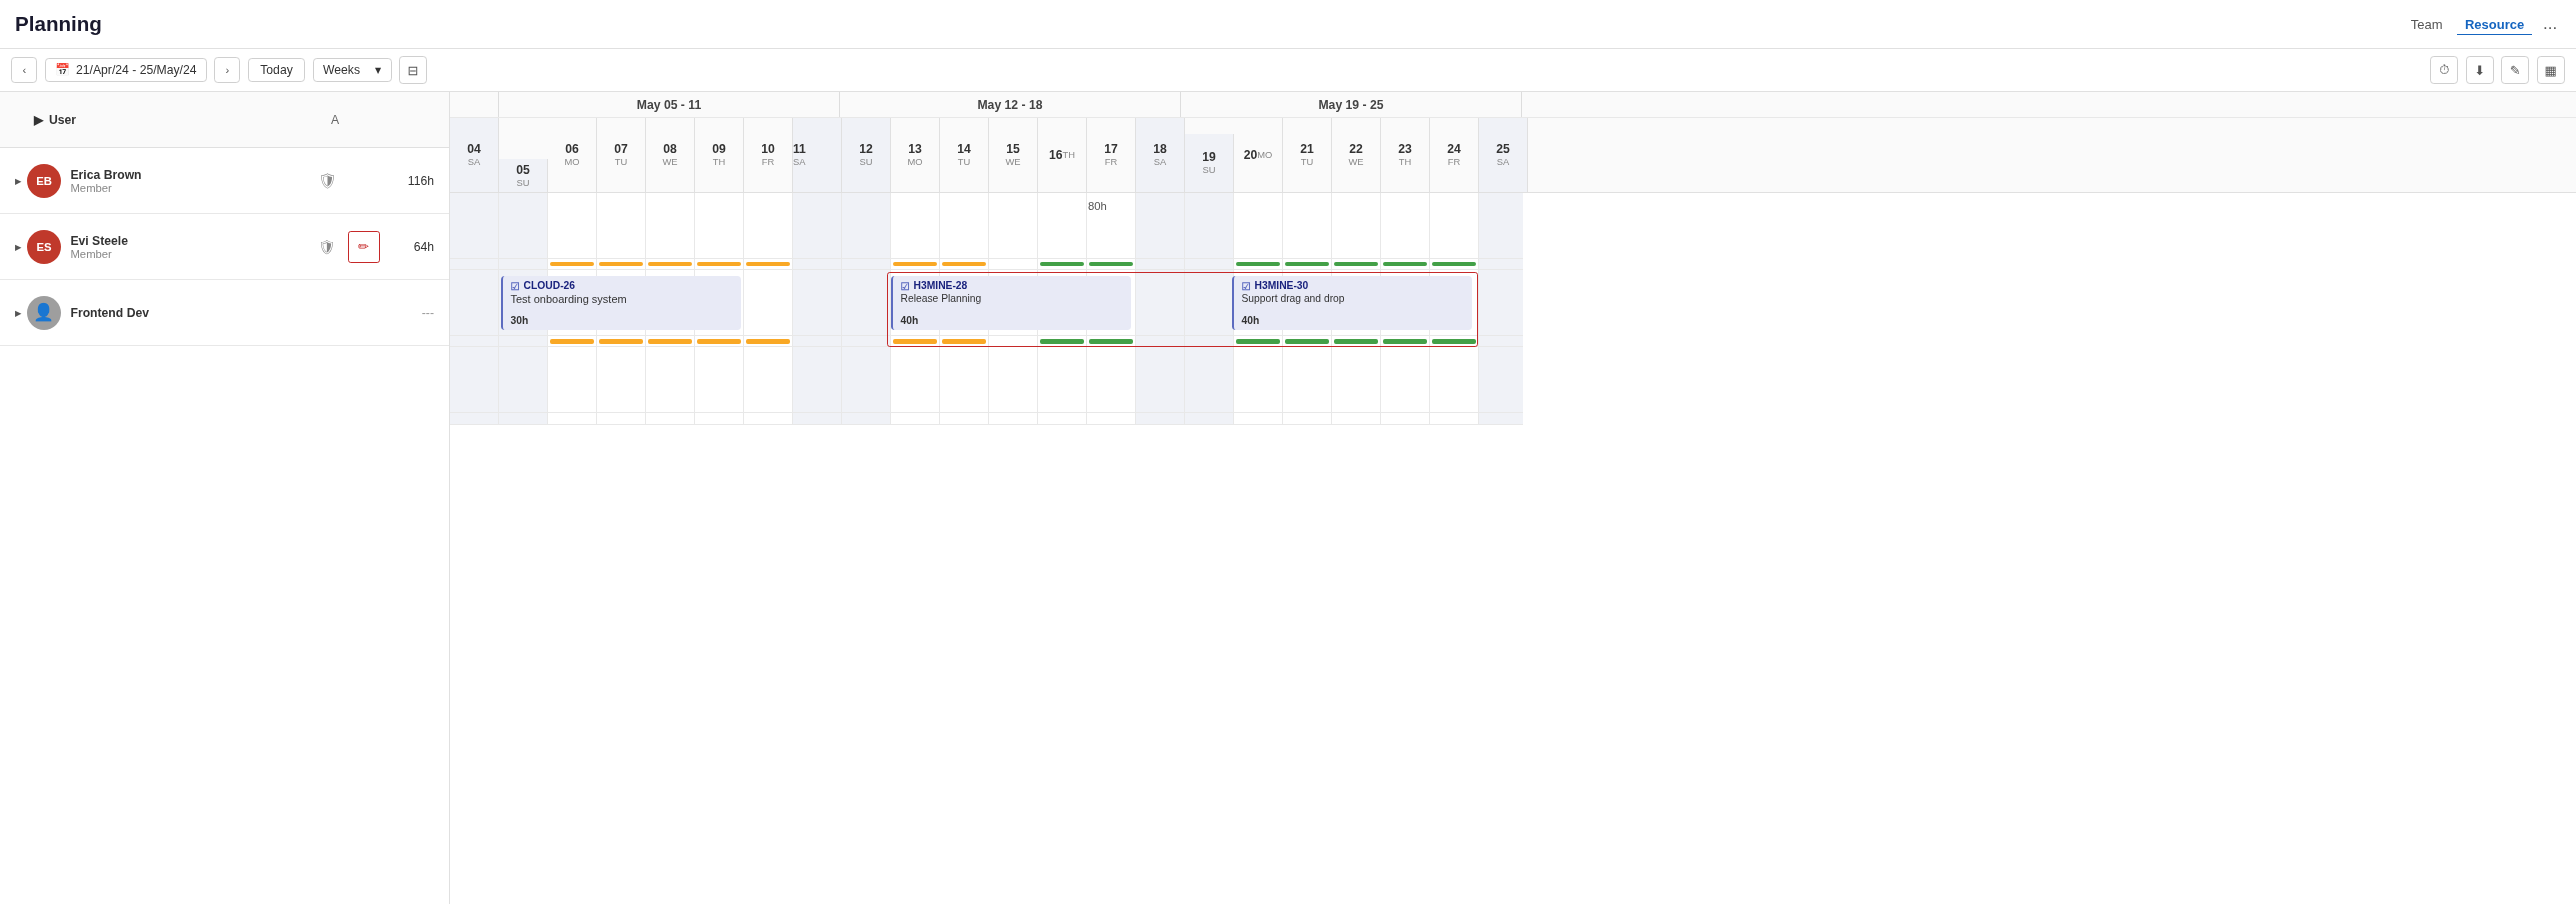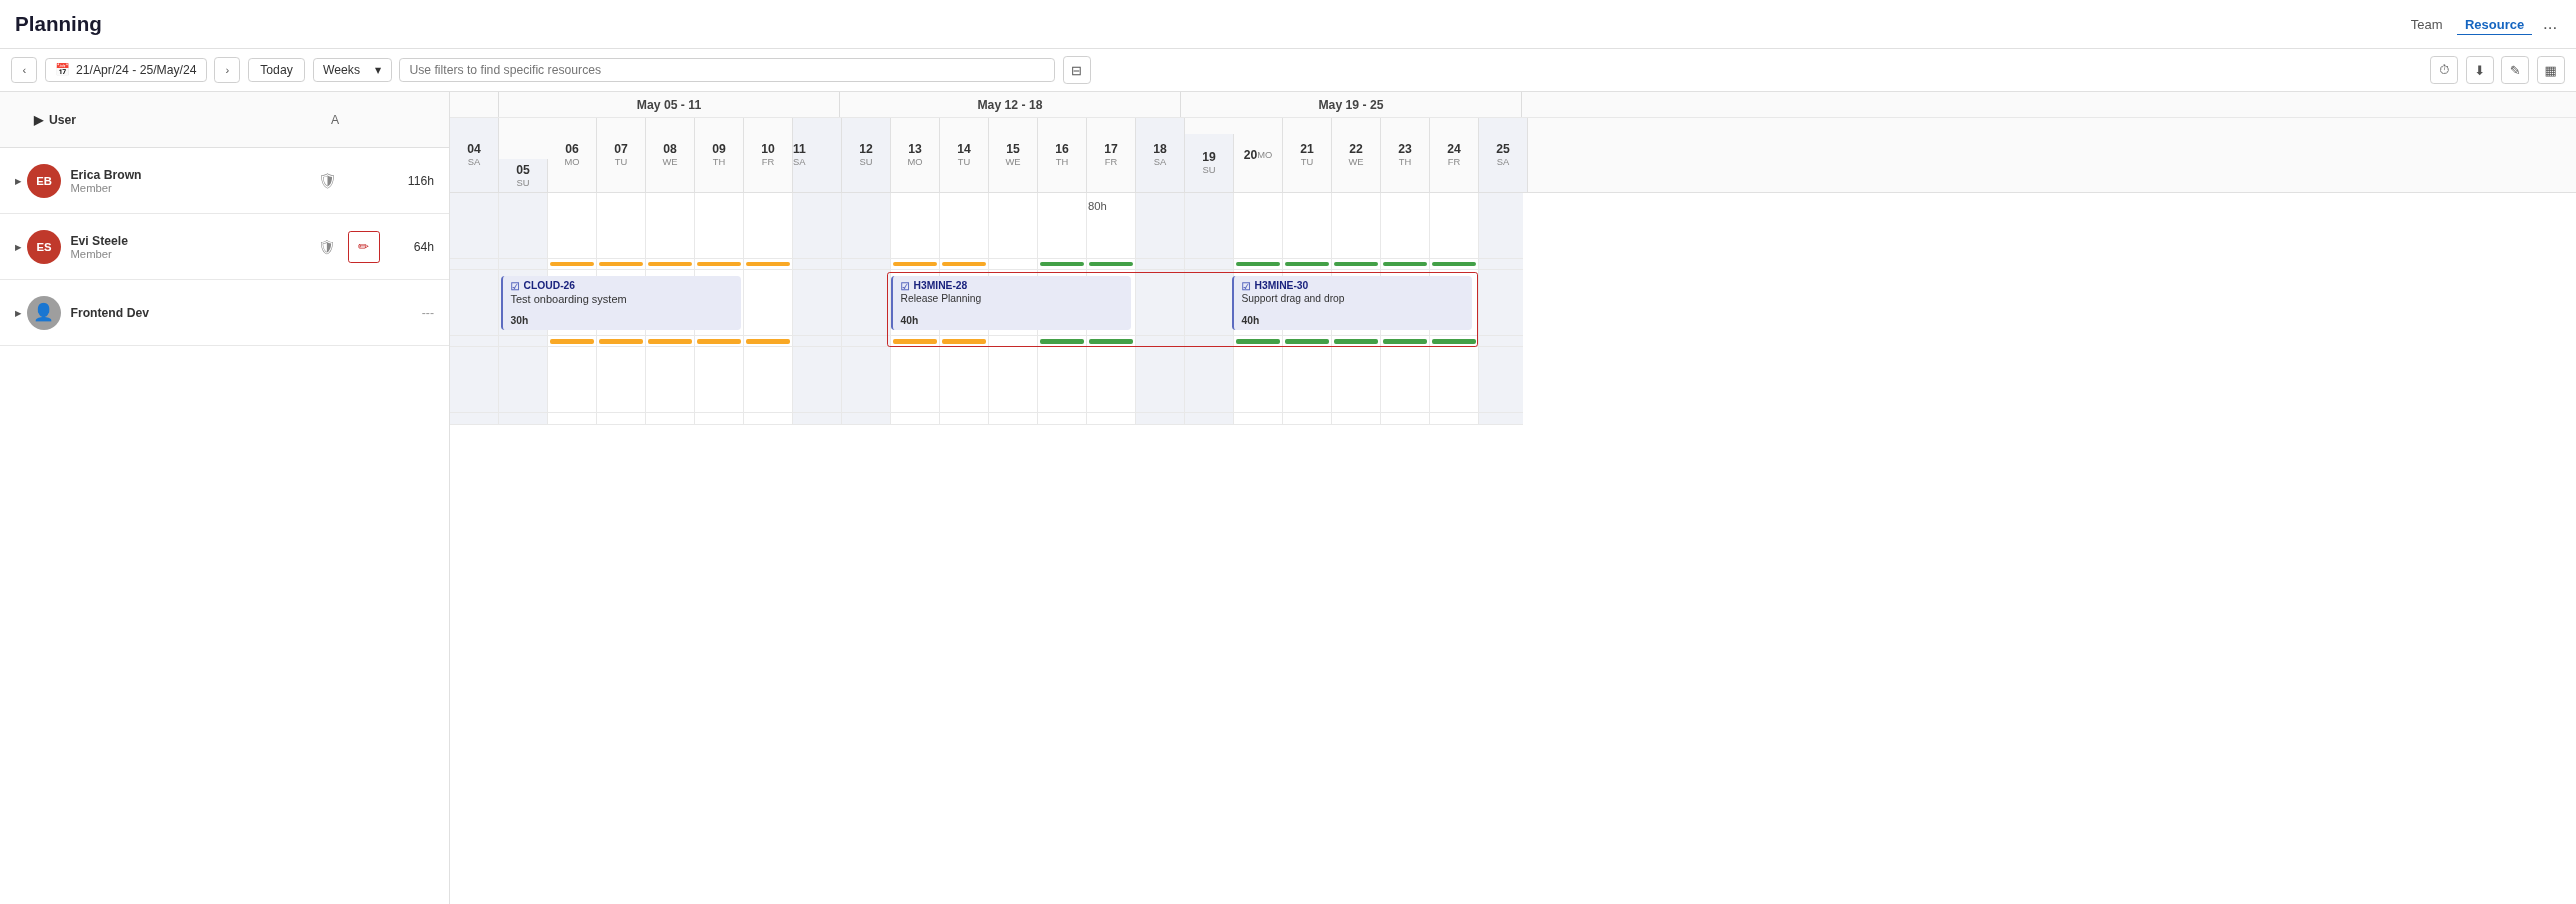--- a/index.html
+++ b/index.html
@@ -97,21 +97,20 @@
     <button class="date-range-btn">
       <span>📅</span>
       <span>21/Apr/24 - 25/May/24</span>
     </button>
     <button class="nav-btn">›</button>
     <button class="today-btn">Today</button>
     <button class="weeks-btn">
       <span>Weeks</span>
       <span>▾</span>
     </button>
-    <input class="filter-input" type="text" placeholder="Use filters to find specific resources" style="">
     <button class="toolbar-icon-btn">
       <span>⊟</span>
     </button>
     <div class="toolbar-icons">
       <button class="toolbar-icon-btn">
           <span>⏱</span>
         </button>
       <button class="toolbar-icon-btn">
           <span>⬇</span>
         </button>
@@ -232,21 +231,21 @@
               <span class="day-abbr" style="font-size: 9.4px; color: rgb(136, 136, 136);">MO</span>
             </div>
             <div class="day-cell" style="width: 49px; min-width: 49px; border-right: 0.9px solid rgb(224, 224, 224); display: flex; flex-direction: column; align-items: center; justify-content: center; padding: 3.8px 0px;">
               <span class="day-num" style="font-size: 12.2px; font-weight: 700; color: rgb(51, 51, 51);">14</span>
               <span class="day-abbr" style="font-size: 9.4px; color: rgb(136, 136, 136);">TU</span>
             </div>
             <div class="day-cell" style="width: 49px; min-width: 49px; border-right: 0.9px solid rgb(224, 224, 224); display: flex; flex-direction: column; align-items: center; justify-content: center; padding: 3.8px 0px;">
               <span class="day-num" style="font-size: 12.2px; font-weight: 700; color: rgb(51, 51, 51);">15</span>
               <span class="day-abbr" style="font-size: 9.4px; color: rgb(136, 136, 136);">WE</span>
             </div>
-            <div class="day-cell" style="width: 49px; min-width: 49px; border-right: 0.9px solid rgb(224, 224, 224); display: flex; flex-direction: column; align-items: center; justify-content: center; padding: 3.8px 0px;">
+            <div class="day-cell" style="width: 49px; min-width: 49px; border-right: 0.9px solid rgb(224, 224, 224); display: flex; flex-direction: row; align-items: center; justify-content: center; padding: 3.8px 0px;">
               <span class="day-num" style="font-size: 12.2px; font-weight: 700; color: rgb(51, 51, 51);">16</span>
               <span class="day-abbr" style="font-size: 9.4px; color: rgb(136, 136, 136);">TH</span>
             </div>
             <div class="day-cell" style="width: 49px; min-width: 49px; border-right: 0.9px solid rgb(224, 224, 224); display: flex; flex-direction: column; align-items: center; justify-content: center; padding: 3.8px 0px;">
               <span class="day-num" style="font-size: 12.2px; font-weight: 700; color: rgb(51, 51, 51);">17</span>
               <span class="day-abbr" style="font-size: 9.4px; color: rgb(136, 136, 136);">FR</span>
             </div>
             <div class="day-cell weekend" style="width: 49px; min-width: 49px; border-right: 0.9px solid rgb(224, 224, 224); display: flex; flex-direction: column; align-items: center; justify-content: center; padding: 3.8px 0px; background: rgb(240, 242, 247);">
               <span class="day-num" style="font-size: 12.2px; font-weight: 700; color: rgb(51, 51, 51);">18</span>
               <span class="day-abbr" style="font-size: 9.4px; color: rgb(136, 136, 136);">SA</span>

